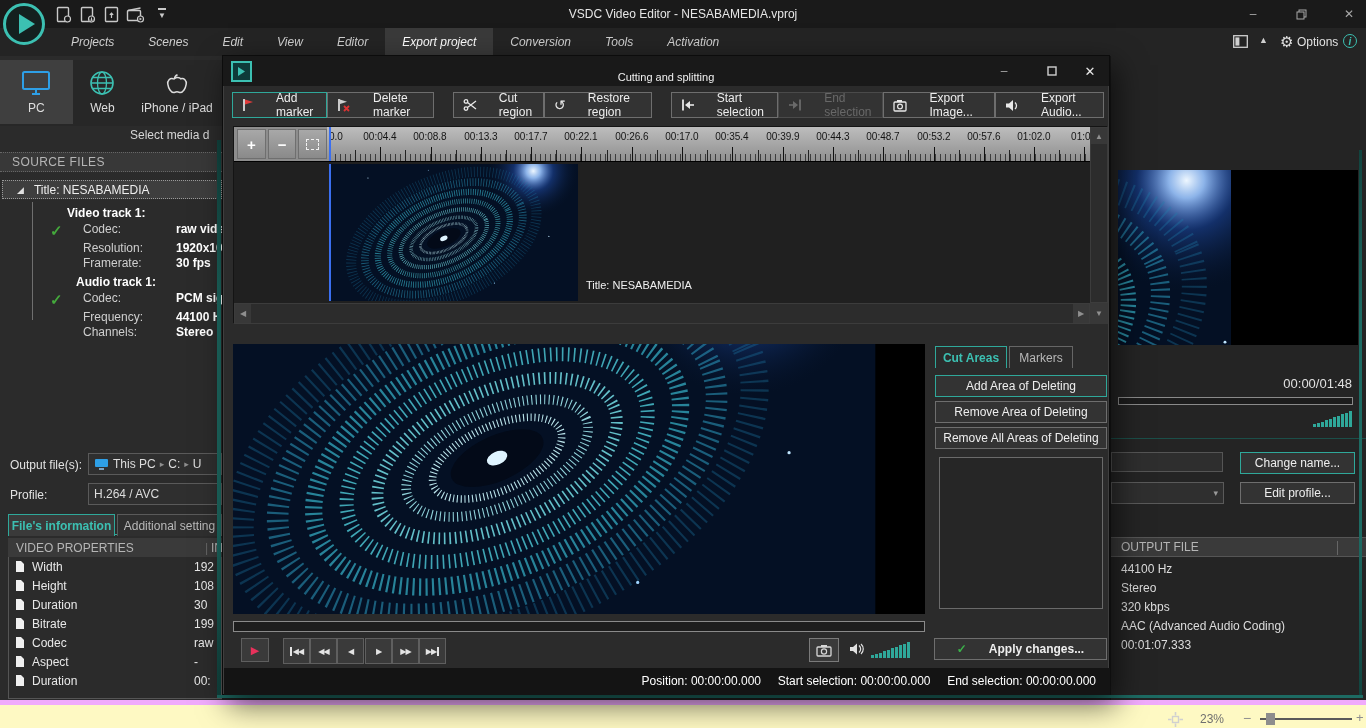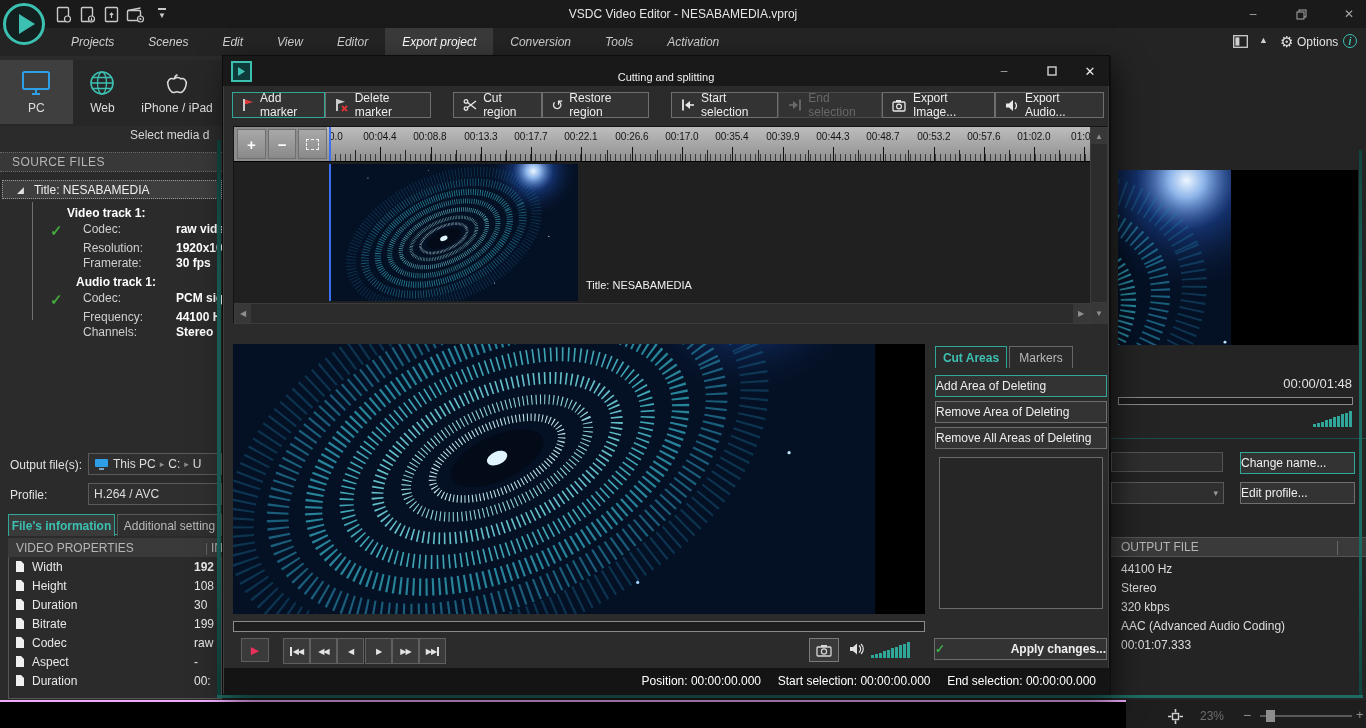--- a/index.html
+++ b/index.html
@@ -26,21 +26,21 @@
   .check{color:#44a93c;font-weight:bold;font-size:15px;}
   .field{background:#2f2f2f;border:1px solid #5a5a5a;height:22px;display:flex;align-items:center;padding:0 5px;gap:4px;white-space:nowrap;overflow:hidden;}
   .ptab{height:21px;display:flex;align-items:center;justify-content:center;border:1px solid #5a5a5a;border-bottom:none;background:#2f2f2f;color:#b9b9b9;}
   .ptab.act{background:#3a3a3a;color:#3cc0b2;font-weight:bold;border-color:#2fa89a;}
   .th{background:#3a3a3a;color:#b5b5b5;display:flex;align-items:center;}
   .prow{display:flex;align-items:center;height:19px;color:#e8e8e8;}
   
   .rpanel{left:1110px;top:56px;width:256px;height:644px;background:#242424;border-left:1px solid #171717;}
   .vbars{display:flex;align-items:flex-end;gap:1px;}
   .vbars i{width:3px;background:#2fa89a;display:block;}
-  .btn{display:flex;align-items:center;justify-content:space-between;gap:6px;background:#333;border:1px solid #6e6e6e;color:#eee;box-sizing:border-box;}
+  .btn{display:flex;align-items:center;justify-content:center;gap:22px;background:#333;border:1px solid #6e6e6e;color:#eee;box-sizing:border-box;}
   .btn.teal{border:1px solid #2fa89a;}
   .btn.dis{color:#686868;border-color:#4a4a4a;}
   
   .dialog{left:222px;top:55px;width:888px;height:640px;background:#2b2b2b;z-index:20;border:1px solid #0c0c0c;
     box-shadow:inset 0 0 0 1px #3f3f3f, 6px 10px 28px rgba(0,0,0,.6);}
   .dlg-title{left:0;top:0;width:100%;height:30px;background:#191919;display:flex;align-items:center;}
   .tbtn{height:26px;padding:0 9px;font-size:12px;}
   .ruler{background:linear-gradient(#bdbdbd,#8f8f8f);overflow:hidden;}
   .tick{position:absolute;top:4px;font-size:10px;color:#151515;width:46px;text-align:center;}
   .sqbtn{width:27px;height:28px;display:flex;align-items:center;justify-content:center;background:linear-gradient(#a8a8a8,#8a8a8a);border:1px solid #6f6f6f;color:#fff;font-weight:bold;font-size:15px;}
@@ -250,21 +250,21 @@
     </div>
     <div class="a" style="left:8px;top:501px;width:214px;height:142px;border:1px solid #555;border-top:none;">
 
       <div class="prow">
           <span class="ic" style="margin:0 7px 0 6px;">
             <svg width="10" height="13" viewBox="0 0 10 13">
               <path d="M1 1h5l3 3v8H1z" fill="#f0f0f0"></path>
             </svg>
           </span>
           <span>Width</span>
-          <span class="a" style="left:185px;width:28px;overflow:hidden;white-space:nowrap;font-weight:bold;">192</span>
+          <span class="a" style="left:185px;width:28px;overflow:hidden;white-space:nowrap;">192</span>
         </div>
       <div class="prow">
           <span class="ic" style="margin:0 7px 0 6px;">
             <svg width="10" height="13" viewBox="0 0 10 13">
               <path d="M1 1h5l3 3v8H1z" fill="#f0f0f0"></path>
             </svg>
           </span>
           <span>Height</span>
           <span class="a" style="left:185px;width:28px;overflow:hidden;white-space:nowrap;">108</span>
         </div>
@@ -353,21 +353,21 @@
       <span style="margin-left:10px;">OUTPUT FILE</span>
       <span class="a" style="left:226px;top:3px;width:1px;height:14px;background:#666;"></span>
     </div>
     <div class="a" style="left:10px;top:506px;">44100 Hz</div>
     <div class="a" style="left:10px;top:525px;">Stereo</div>
     <div class="a" style="left:10px;top:544px;">320 kbps</div>
     <div class="a" style="left:10px;top:563px;">AAC (Advanced Audio Coding)</div>
     <div class="a" style="left:10px;top:582px;">00:01:07.333</div>
   </div>
 
-  <div class="a" style="left:0;top:700px;width:1126px;height:28px;background:#000000;border-top:2px solid #f0abfc;">
+  <div class="a" style="left:0;top:700px;width:1366px;height:28px;background:#fef9c3;border-top:5px solid #f0abfc;">
     <span class="a ic" style="left:1168px;top:7px;">
       <svg width="15" height="15" viewBox="0 0 15 15">
           <rect x="4.5" y="4.5" width="6" height="6" fill="none" stroke="#d0d0d0" stroke-width="1.4"></rect>
           <path d="M7.5 0v3.5M7.5 11.5V15M0 7.5h3.5M11.5 7.5H15" stroke="#d0d0d0" stroke-width="1.6"></path>
         </svg>
       </span>
     <span class="a" style="left:1200px;top:7px;color:#6f6f6f;">23%</span>
     <span class="a" style="left:1243px;top:5px;color:#8f8f8f;font-size:14px;">−</span>
     <div class="a" style="left:1260px;top:713px;"></div>
     <div class="a" style="left:1260px;top:13px;width:92px;height:2px;background:#5a5a5a;"></div>

